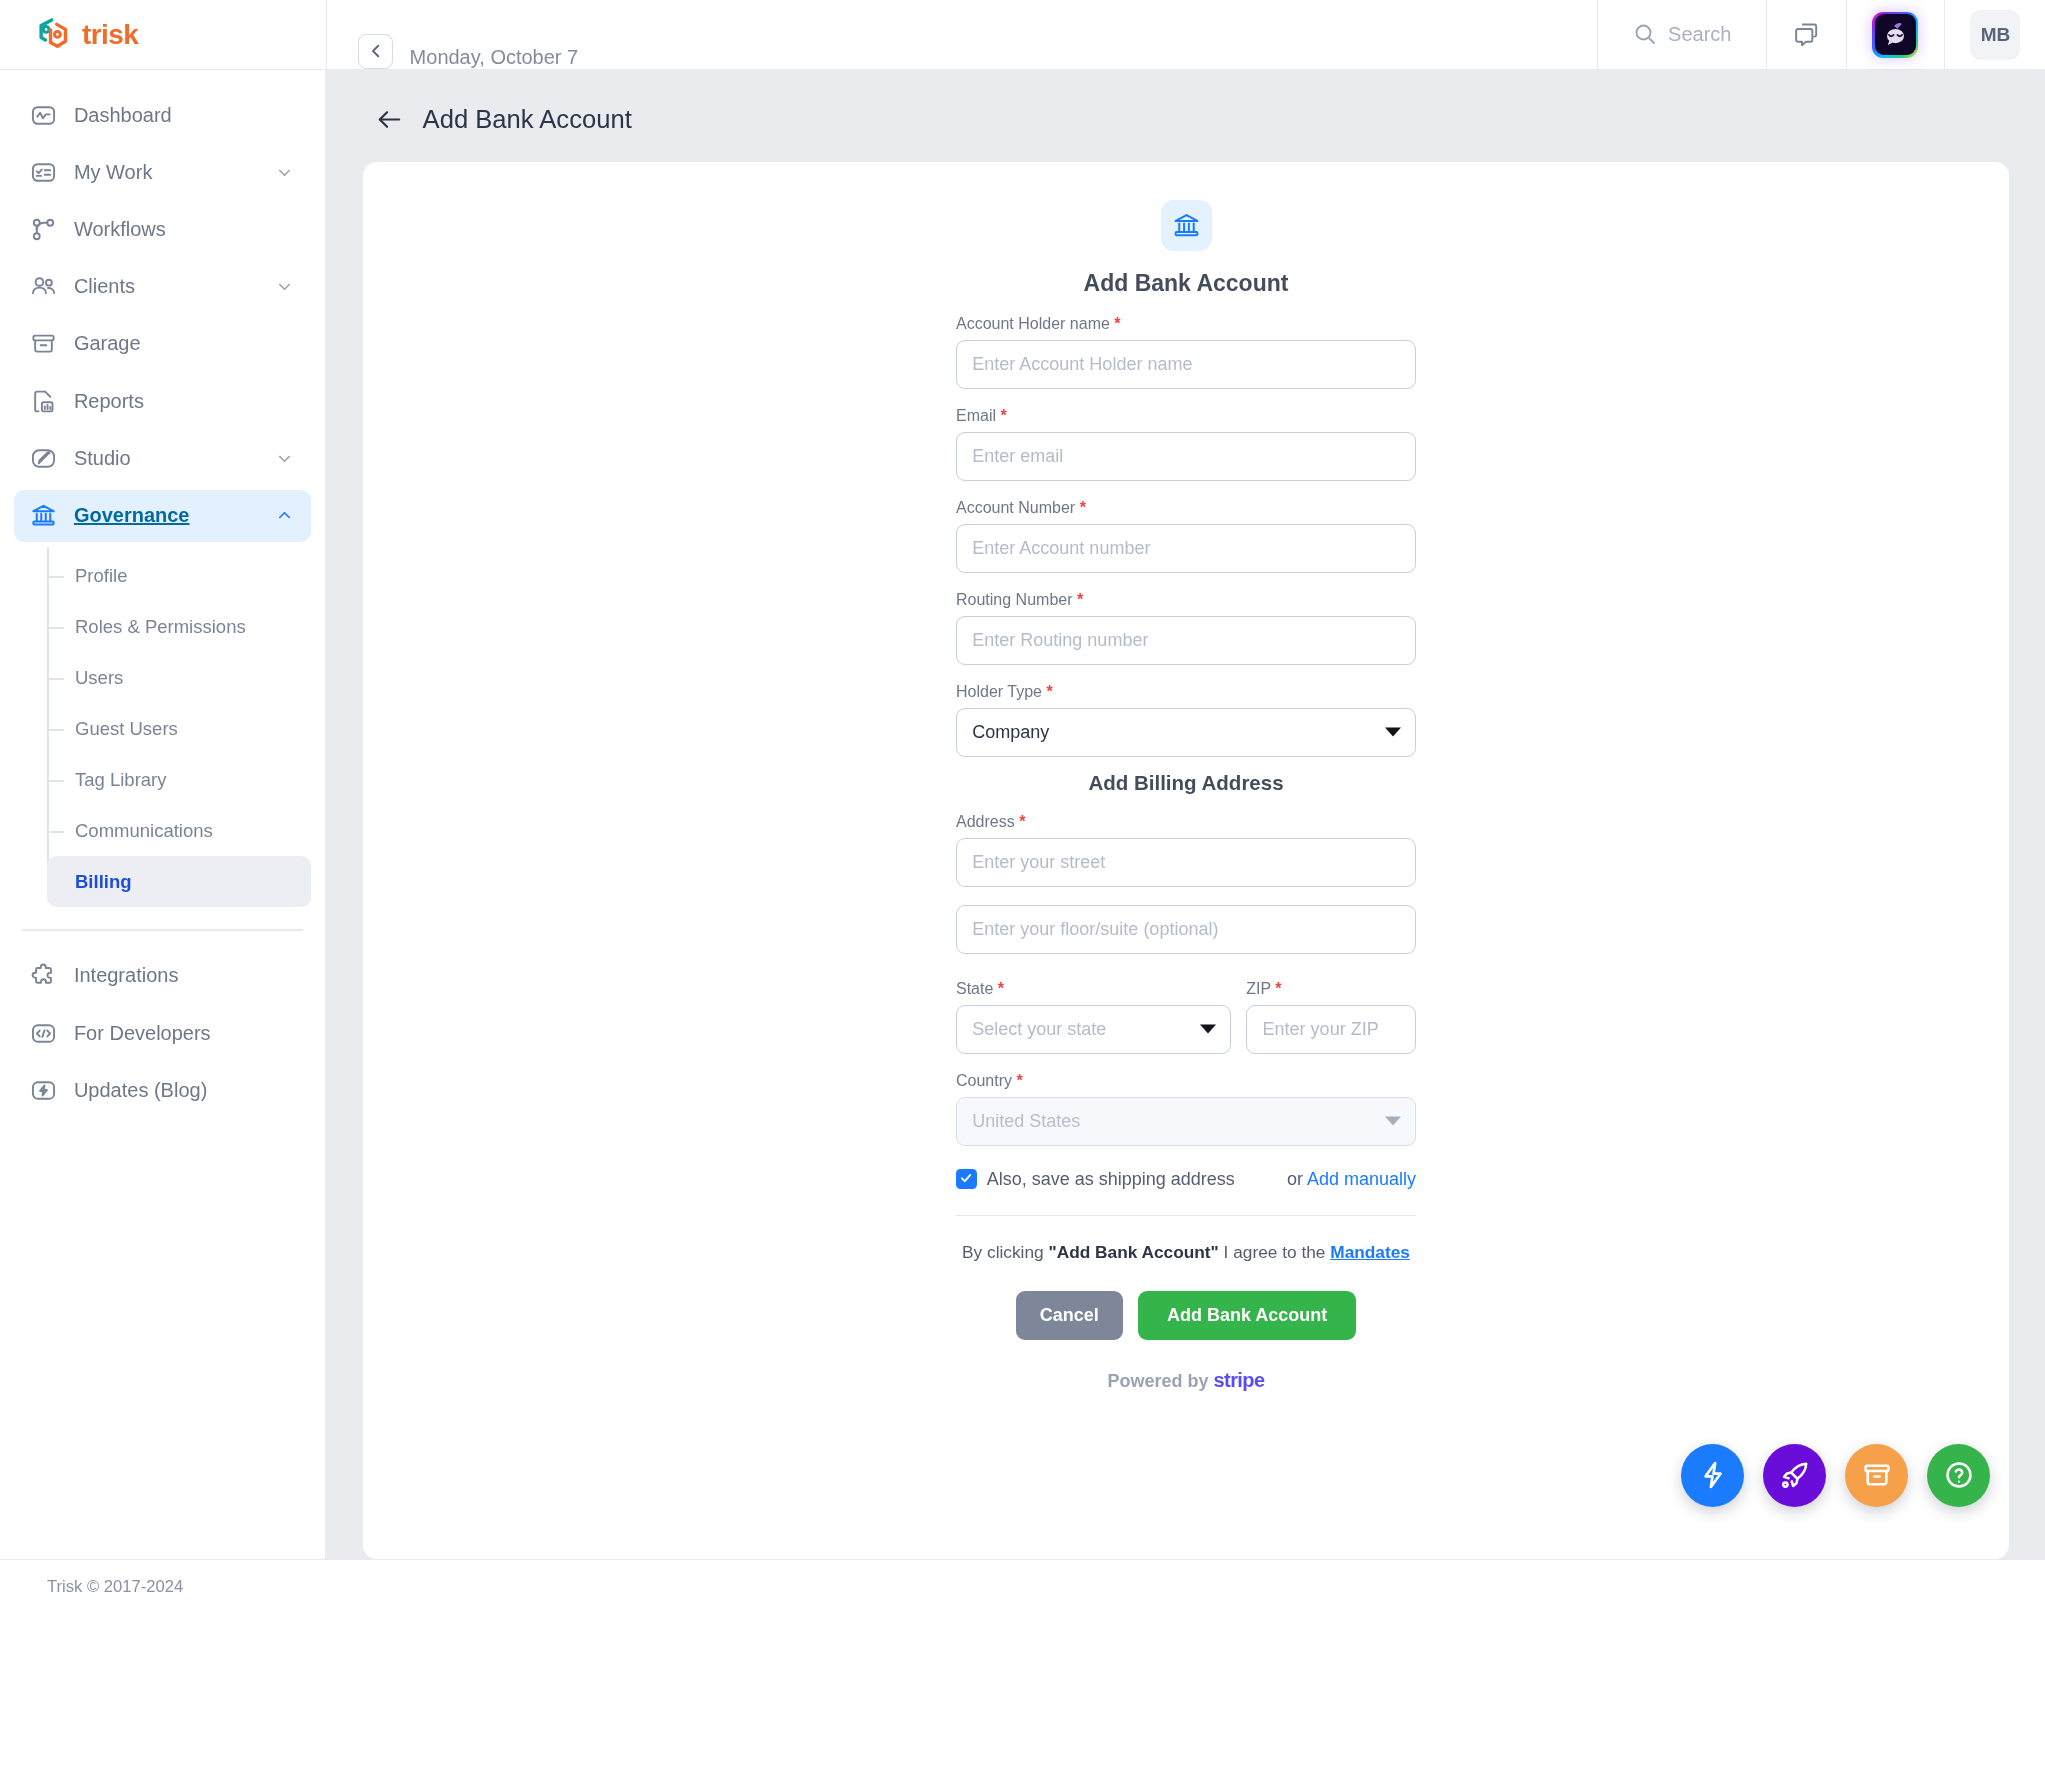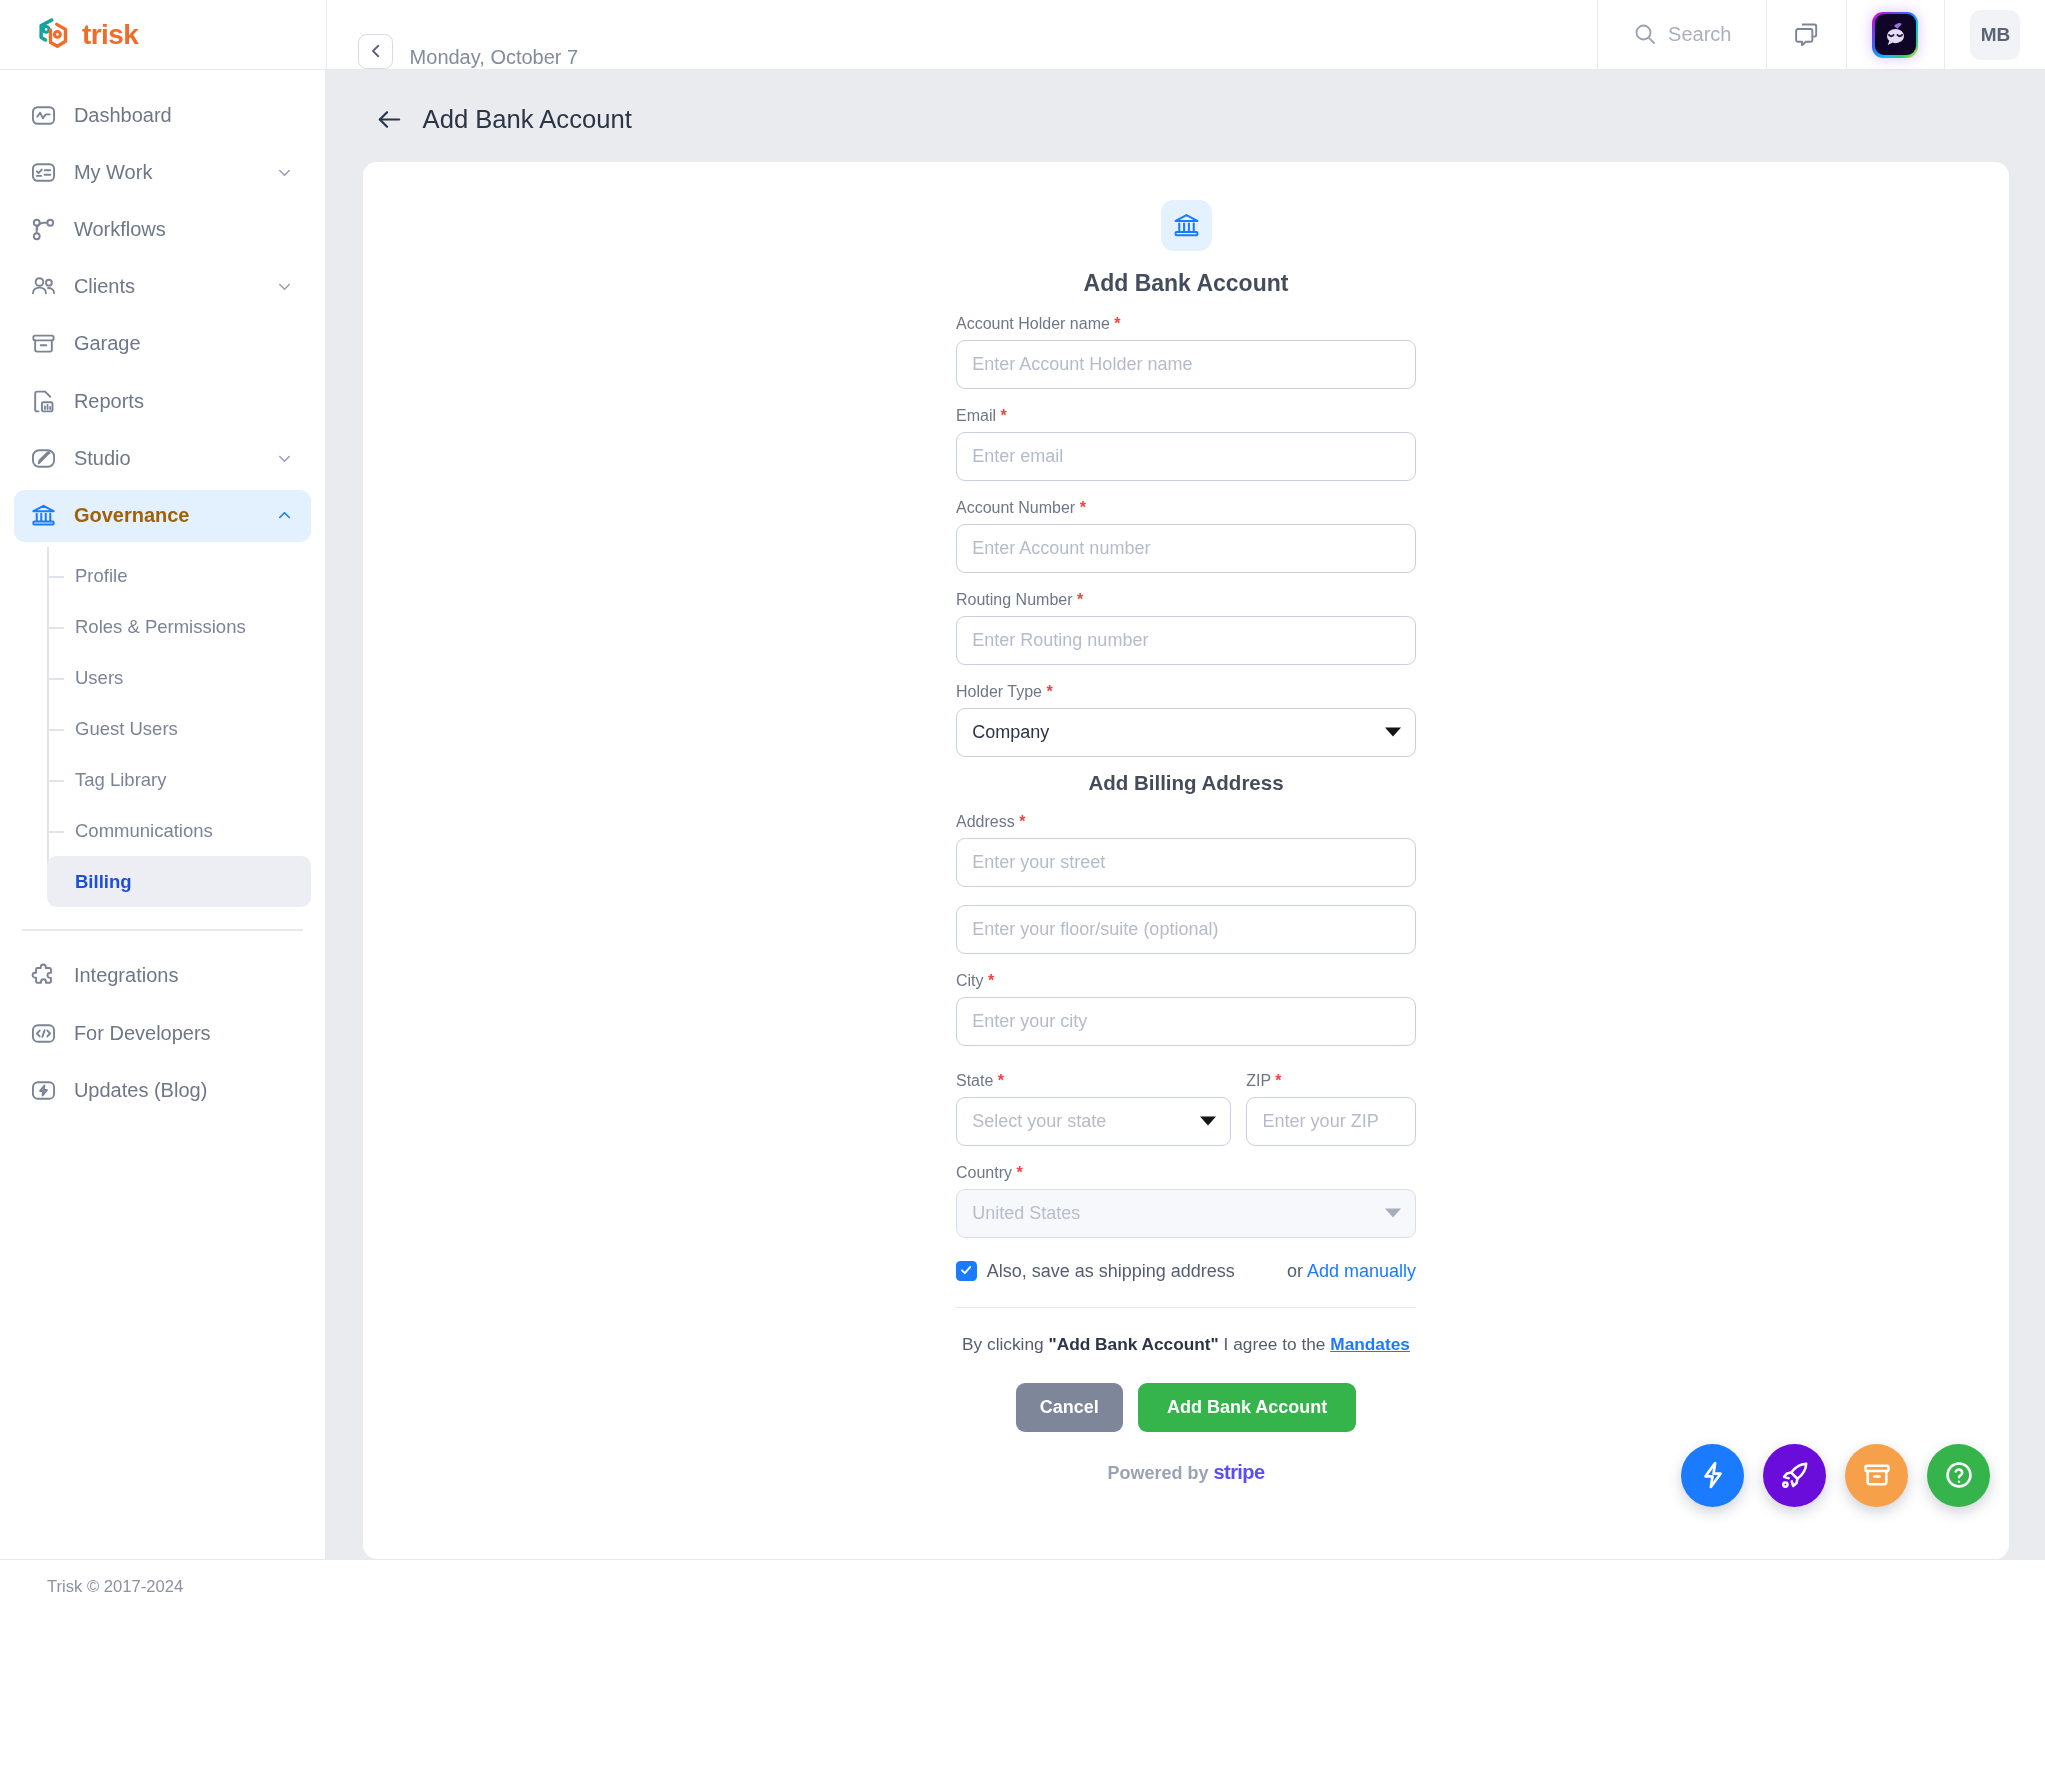--- a/index.html
+++ b/index.html
@@ -75,21 +75,21 @@
   }
   .nav-item {
     display: flex; align-items: center; gap: 16.6px;
     height: 52px; margin: 2.6px 14px; padding: 0 15.3px;
     border-radius: 11px; cursor: pointer;
   }
   .nav-item .nav-ico { width: 28px; height: 28px; flex: 0 0 28px; display: flex; align-items: center; justify-content: center; }
   .nav-item .nav-label { font-size: 20px; color: #6e7788; flex: 1; }
   .nav-item .nav-caret { width: 22px; height: 22px; display: flex; align-items: center; justify-content: center; }
   .nav-item.active { background: #e3f1ff; }
-  .nav-item.active .nav-label { color: #a16207; font-weight: 600; }
+  .nav-item.active .nav-label { color: #0369a1; font-weight: 600; text-decoration: underline; }
 
   .subnav { position: relative; margin: 6.4px 0 0 0; padding-left: 47px; }
   .subnav::before {
     content: ""; position: absolute; left: 47px; top: -3.8px; bottom: 29px;
     width: 1.9px; background: #dfe3ea;
   }
   .sub-item {
     position: relative; display: flex; align-items: center;
     height: 51px; margin-right: 14px; padding-left: 28px;
     border-radius: 9.6px; cursor: pointer;
@@ -528,24 +528,20 @@
 
           <div class="field">
             <label class="field-label"><span>Address</span> <span class="req">*</span></label>
             <input class="inp" type="text" value="" placeholder="Enter your street" style="">
           </div>
 
           <div class="field">
             <input class="inp" type="text" value="" placeholder="Enter your floor/suite (optional)" style="">
           </div>
 
-          <div class="field">
-            <label class="field-label"><span>City</span> <span class="req">*</span></label>
-            <input class="inp" type="text" value="" placeholder="Enter your city" style="">
-          </div>
 
           <div class="row-2">
             <div class="col-state">
               <div class="field">
                 <label class="field-label"><span>State</span> <span class="req">*</span></label>
                 <div class="sel-wrap">
                   <select class="sel placeholder-tone">
                     <option>Select your state</option>
                   </select>
                   <span class="caret-glyph">

